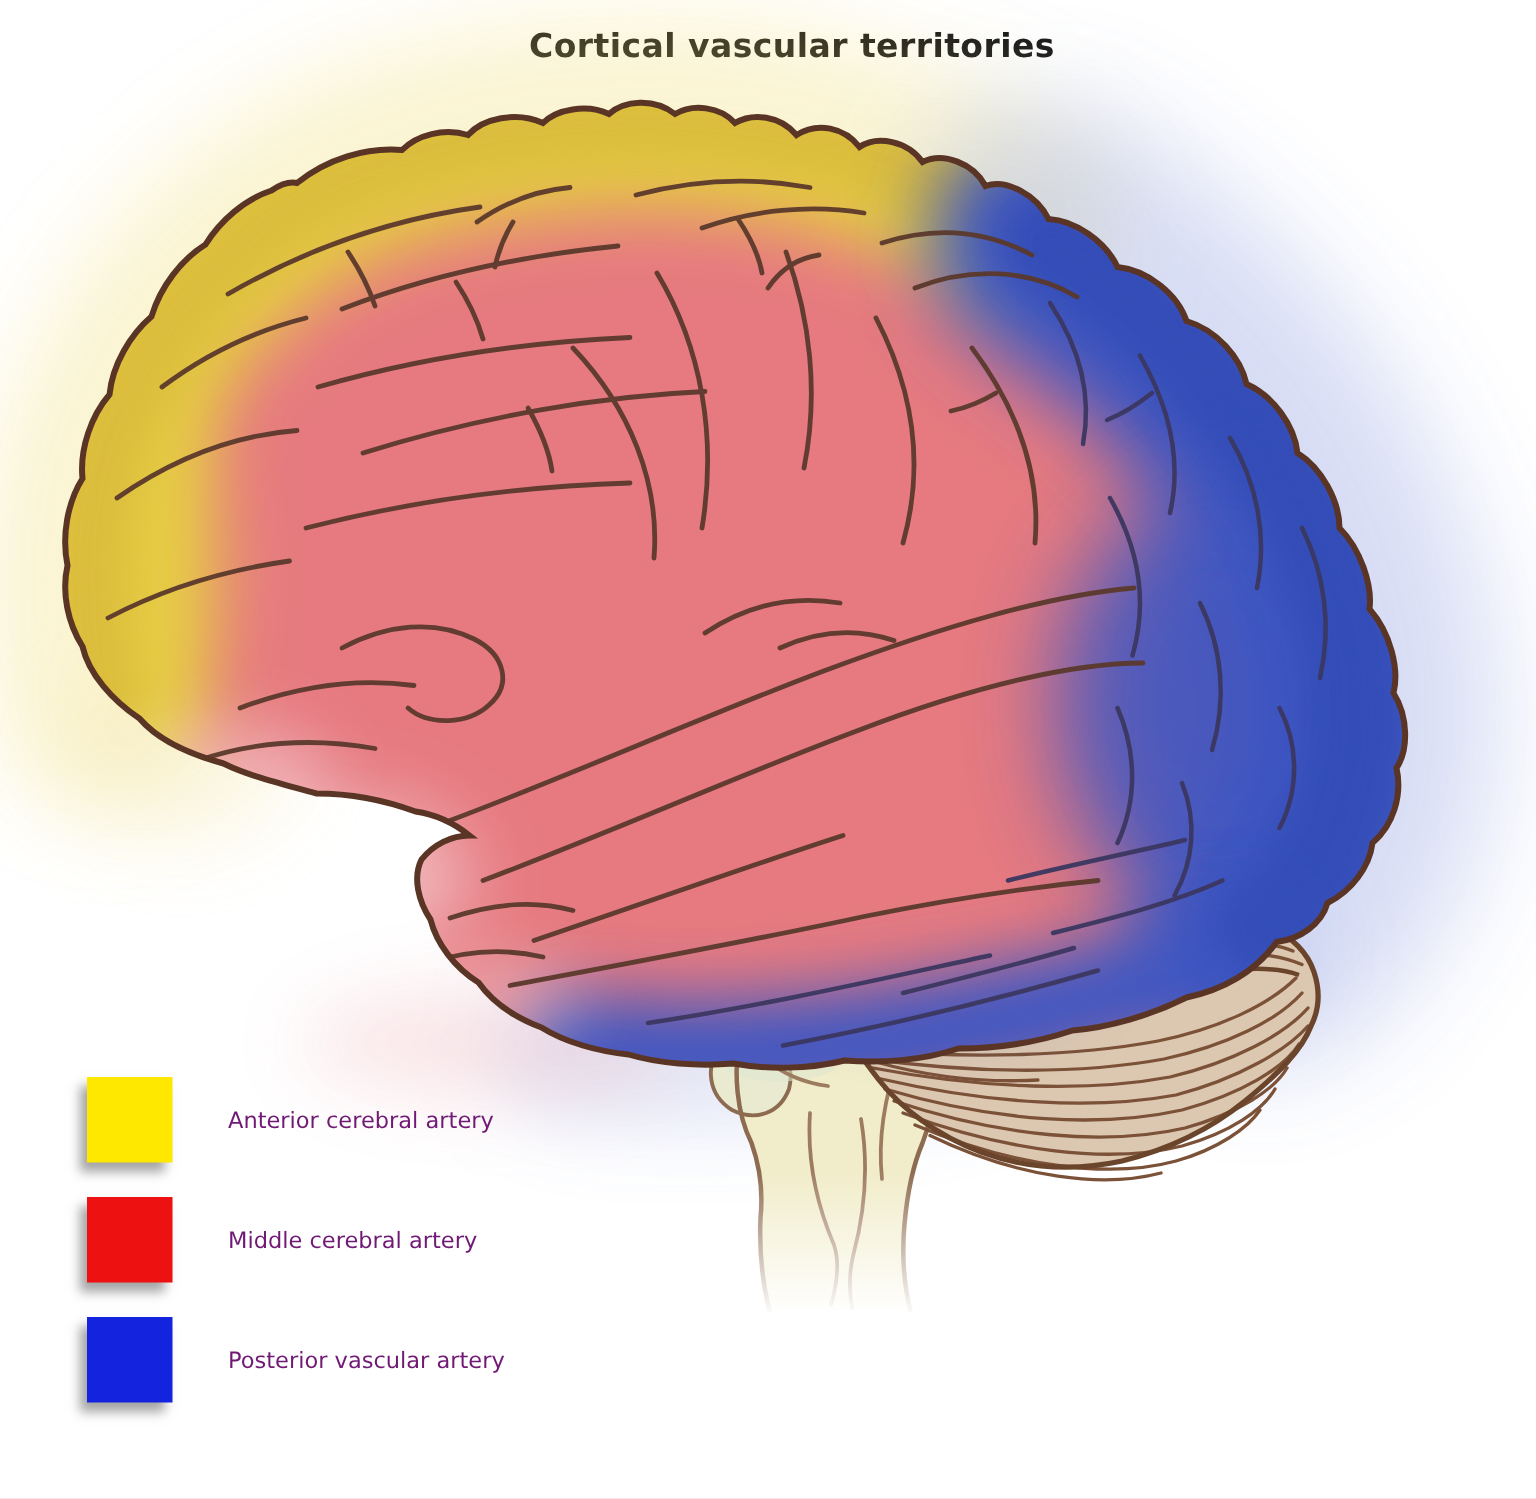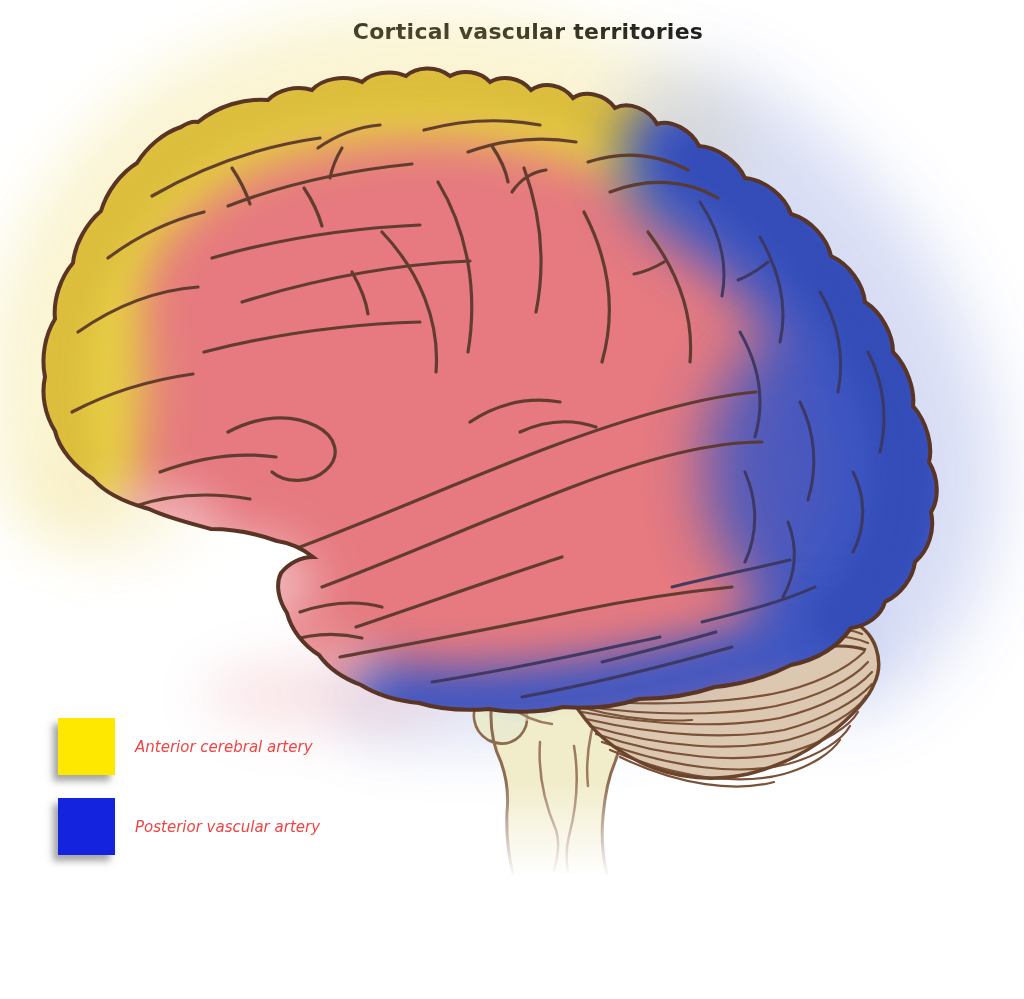--- a/index.html
+++ b/index.html
@@ -13,21 +13,21 @@
   }
   .brain-svg{position:absolute;left:0;top:0;}
   .legend{
     position:absolute;left:58px;top:718px;display:flex;flex-direction:column;gap:23px;
   }
   .legend-row{display:flex;align-items:center;height:57px;}
   .swatch{
     width:57px;height:57px;flex:0 0 57px;
     box-shadow:-5px 6px 7px rgba(90,90,90,0.55);
   }
-  .legend-label{margin-left:20px;font-size:15px;color:#ef4444;font-style:italic;}
+  .legend-label{margin-left:37px;font-size:15px;color:#701a75;}
 </style>
 </head>
 <body>
 
 <div class="stage">
 
   <div class="title">Cortical vascular territories</div>
 
   <svg class="brain-svg" width="1024" height="999" viewBox="0 0 1024 999">
     <defs>
@@ -227,18 +227,22 @@
                C107,191 121,173 137,163 C147,147 163,133 181,127 C187,123 193,121 198,122 Z" fill="none" stroke="#5a3525" stroke-width="4"></path>
     </g>
   </svg>
 
   <div class="legend">
     <div class="legend-row">
       <div class="swatch" style="background: rgb(255, 232, 0);"></div>
       <div class="legend-label">Anterior cerebral artery</div>
     </div>
     <div class="legend-row">
+      <div class="swatch" style="background: rgb(238, 17, 17);"></div>
+      <div class="legend-label">Middle cerebral artery</div>
+    </div>
+    <div class="legend-row">
       <div class="swatch" style="background: rgb(20, 35, 221);"></div>
       <div class="legend-label">Posterior vascular artery</div>
     </div>
   </div>
 
 </div>
 
 </body></html>

